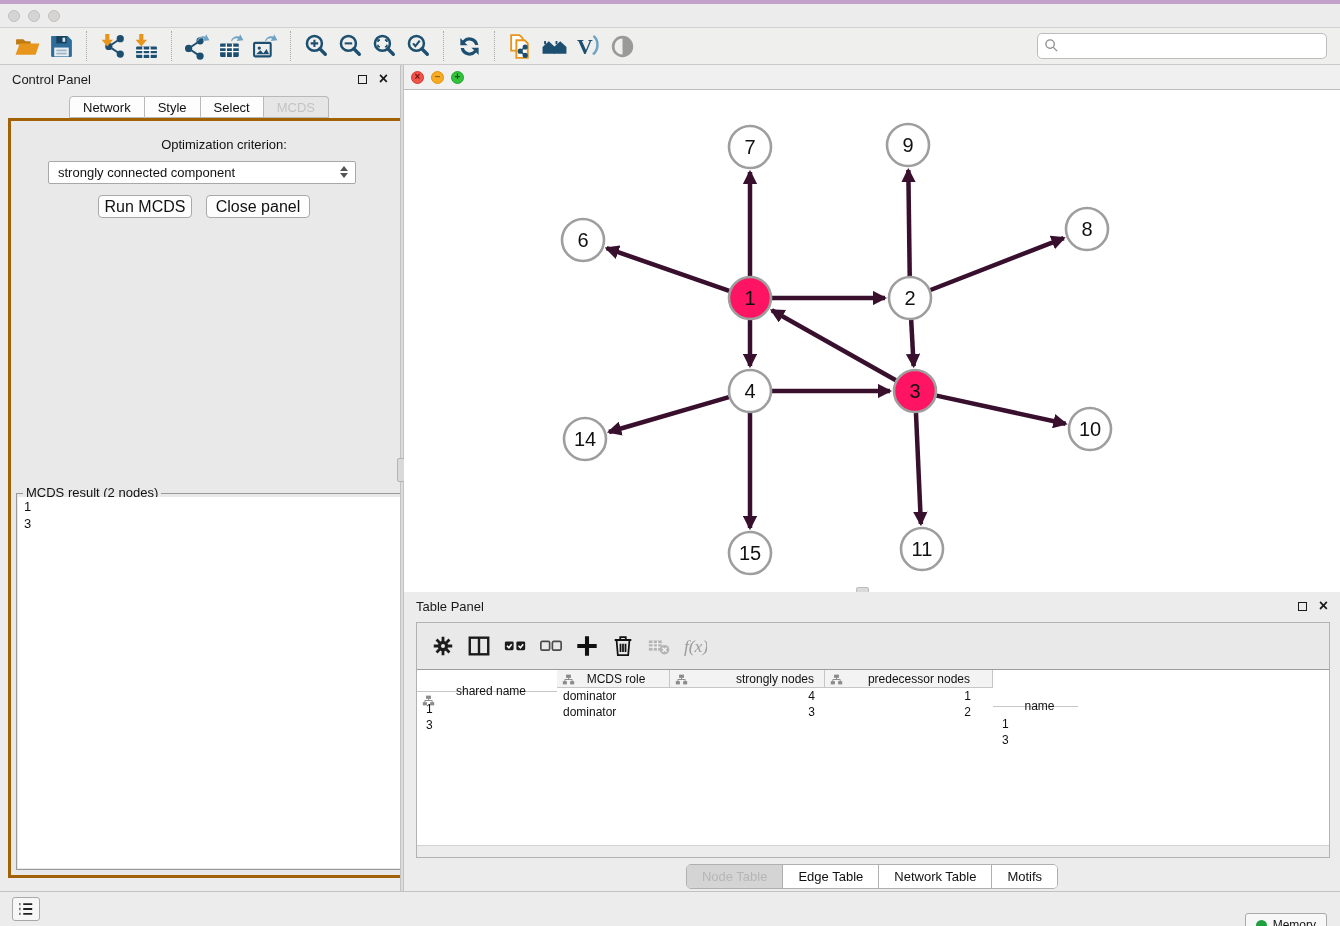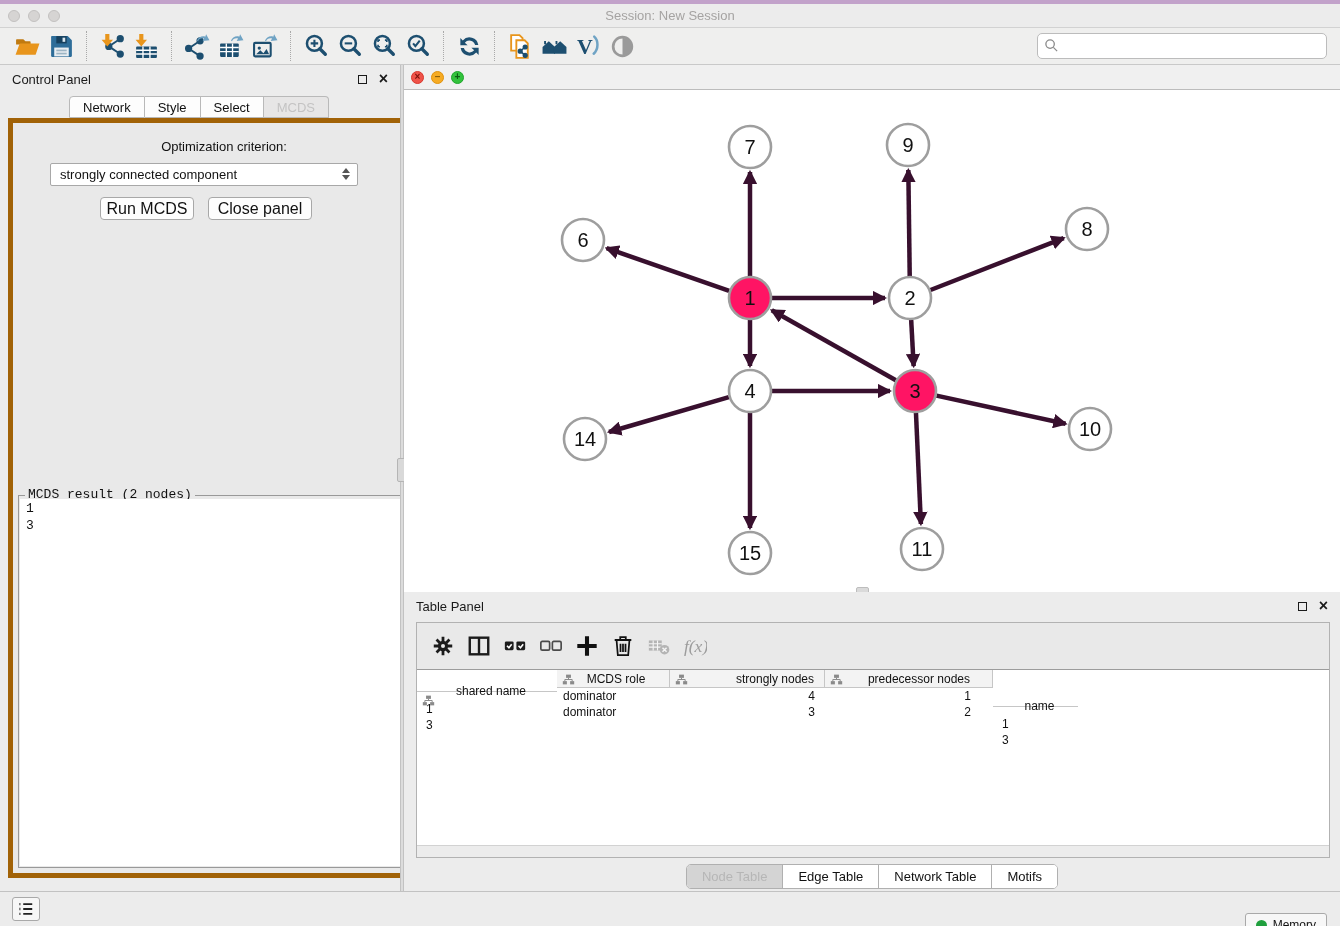--- a/index.html
+++ b/index.html
@@ -29,34 +29,34 @@
   .panel-head { height:28px; display:flex; align-items:center; font-size:13px; color:#1a1a1a; padding:0 12px; }
   .panel-head .spacer { flex:1; }
   .float-icon { width:9px; height:9px; border:1.5px solid #1a1a1a; display:inline-block; margin-right:12px; }
   .close-x { font-size:16px; font-weight:bold; color:#1a1a1a; line-height:1; }
   #cp-tabs { position:absolute; left:69px; top:31px; display:flex; height:22px; }
   .cp-tab { border:1px solid #b9b9b9; border-left-width:0; background:#fdfdfd; color:#111;
     font-size:13px; padding:3px 13px; }
   .cp-tab:first-child { border-left-width:1px; border-top-left-radius:4px; }
   .cp-tab.sel { background:#e7e6e6; color:#c4c3c3; border-top-right-radius:4px; }
   #cp-content { position:absolute; left:8px; top:53px; width:432px; height:760px;
-    border:5px solid #a16207; background:#e9e9e9; }
+    border:3px solid #a16207; background:#e9e9e9; }
   #opt-label { position:absolute; top:16px; width:100%; text-align:center; font-size:13px; color:#111; }
   #opt-select { position:absolute; left:37px; top:40px; width:308px; height:23px; background:#fff;
     border:1px solid #a8a8a8; border-radius:2px; font-size:13px; display:flex; align-items:center;
     padding-left:9px; color:#111; }
   .stepper { position:absolute; right:7px; top:4px; display:flex; flex-direction:column; gap:2px; }
   .stepper .up { width:0; height:0; border-left:4px solid transparent; border-right:4px solid transparent; border-bottom:5px solid #555; }
   .stepper .dn { width:0; height:0; border-left:4px solid transparent; border-right:4px solid transparent; border-top:5px solid #555; }
   .cp-btn { position:absolute; top:74px; height:23px; background:#fdfdfd; border:1px solid #a8a8a8;
     border-radius:4px; font-size:16px; color:#111; display:flex; align-items:center; justify-content:center; }
   #run-btn { left:87px; width:94px; }
   #closepanel-btn { left:195px; width:104px; }
   #result-group { position:absolute; left:5px; right:5px; top:372px; bottom:5px;
-    border:1px solid #999; padding:1px;font-family:Liberation Mono, monospace; }
+    border:1px solid #999; padding:1px; }
   #result-legend { position:absolute; left:6px; top:-9px; background:#e9e9e9; font-size:13px; color:#111; padding:0 3px; }
   #result-view { position:absolute; left:1px; right:1px; top:3px; bottom:1px; background:#fff; }
   #result-scroll { position:absolute; right:0; top:1px; bottom:0; width:11px; background:#f2f2f2; border-left:1px solid #ddd; }
   #result-text { font-size:13px; color:#111; padding:1px 6px; line-height:17px; white-space:pre-line; }
 
   
   #vsplit { position:absolute; left:400px; top:65px; width:4px; height:826px; background:#dcdcdc;
     border-left:1px solid #c2c2c2; border-right:1px solid #c2c2c2; }
   #vsplit-handle { position:absolute; left:397px; top:458px; width:9px; height:24px;
     background:#d9d9d9; border:1px solid #b5b5b5; border-radius:2px; }
@@ -113,21 +113,20 @@
   #memory-dot { width:11px; height:11px; border-radius:50%; background:#1f9f3d; }
 </style>
 </head>
 <body>
 
 <div id="win-top-strip"></div>
 <div id="titlebar">
   <span class="tl-dot"></span>
   <span class="tl-dot"></span>
   <span class="tl-dot"></span>
-  <span id="window-title">Session: New Session</span>
 </div>
 
 <div id="main-toolbar">
   <span class="ticon">
       <svg viewBox="0 0 26 26">
         <path d="M2 7c0-.6.4-1 1-1h6l2 2h4c.6 0 1 .4 1 1v2H2z" fill="#c07a10"></path>
         <path d="M1.5 21L5.2 10.8c.1-.3.5-.6.9-.6H24.5L21 20.4c-.1.3-.5.6-.9.6z" fill="#e8951c"></path>
       </svg>
     </span>
   <span class="ticon">

